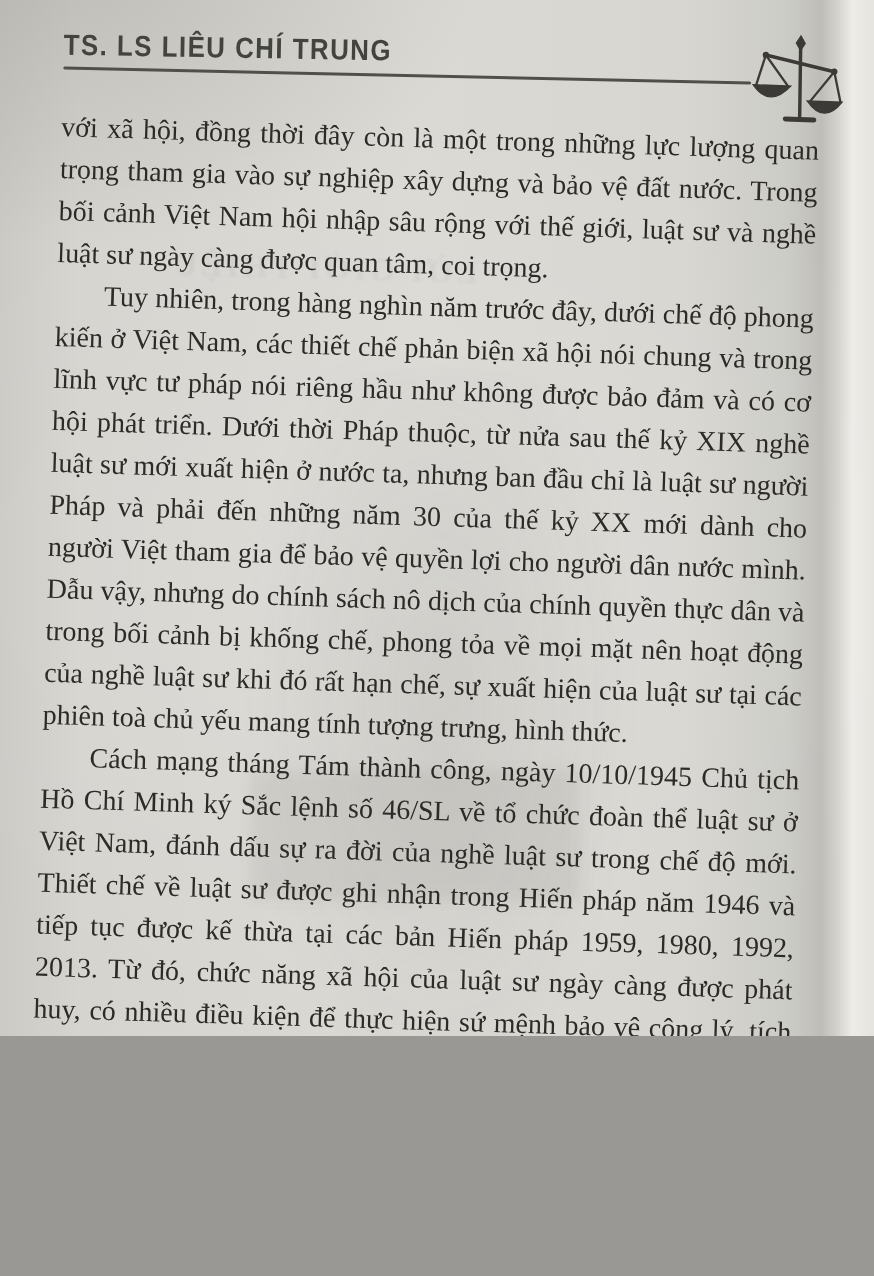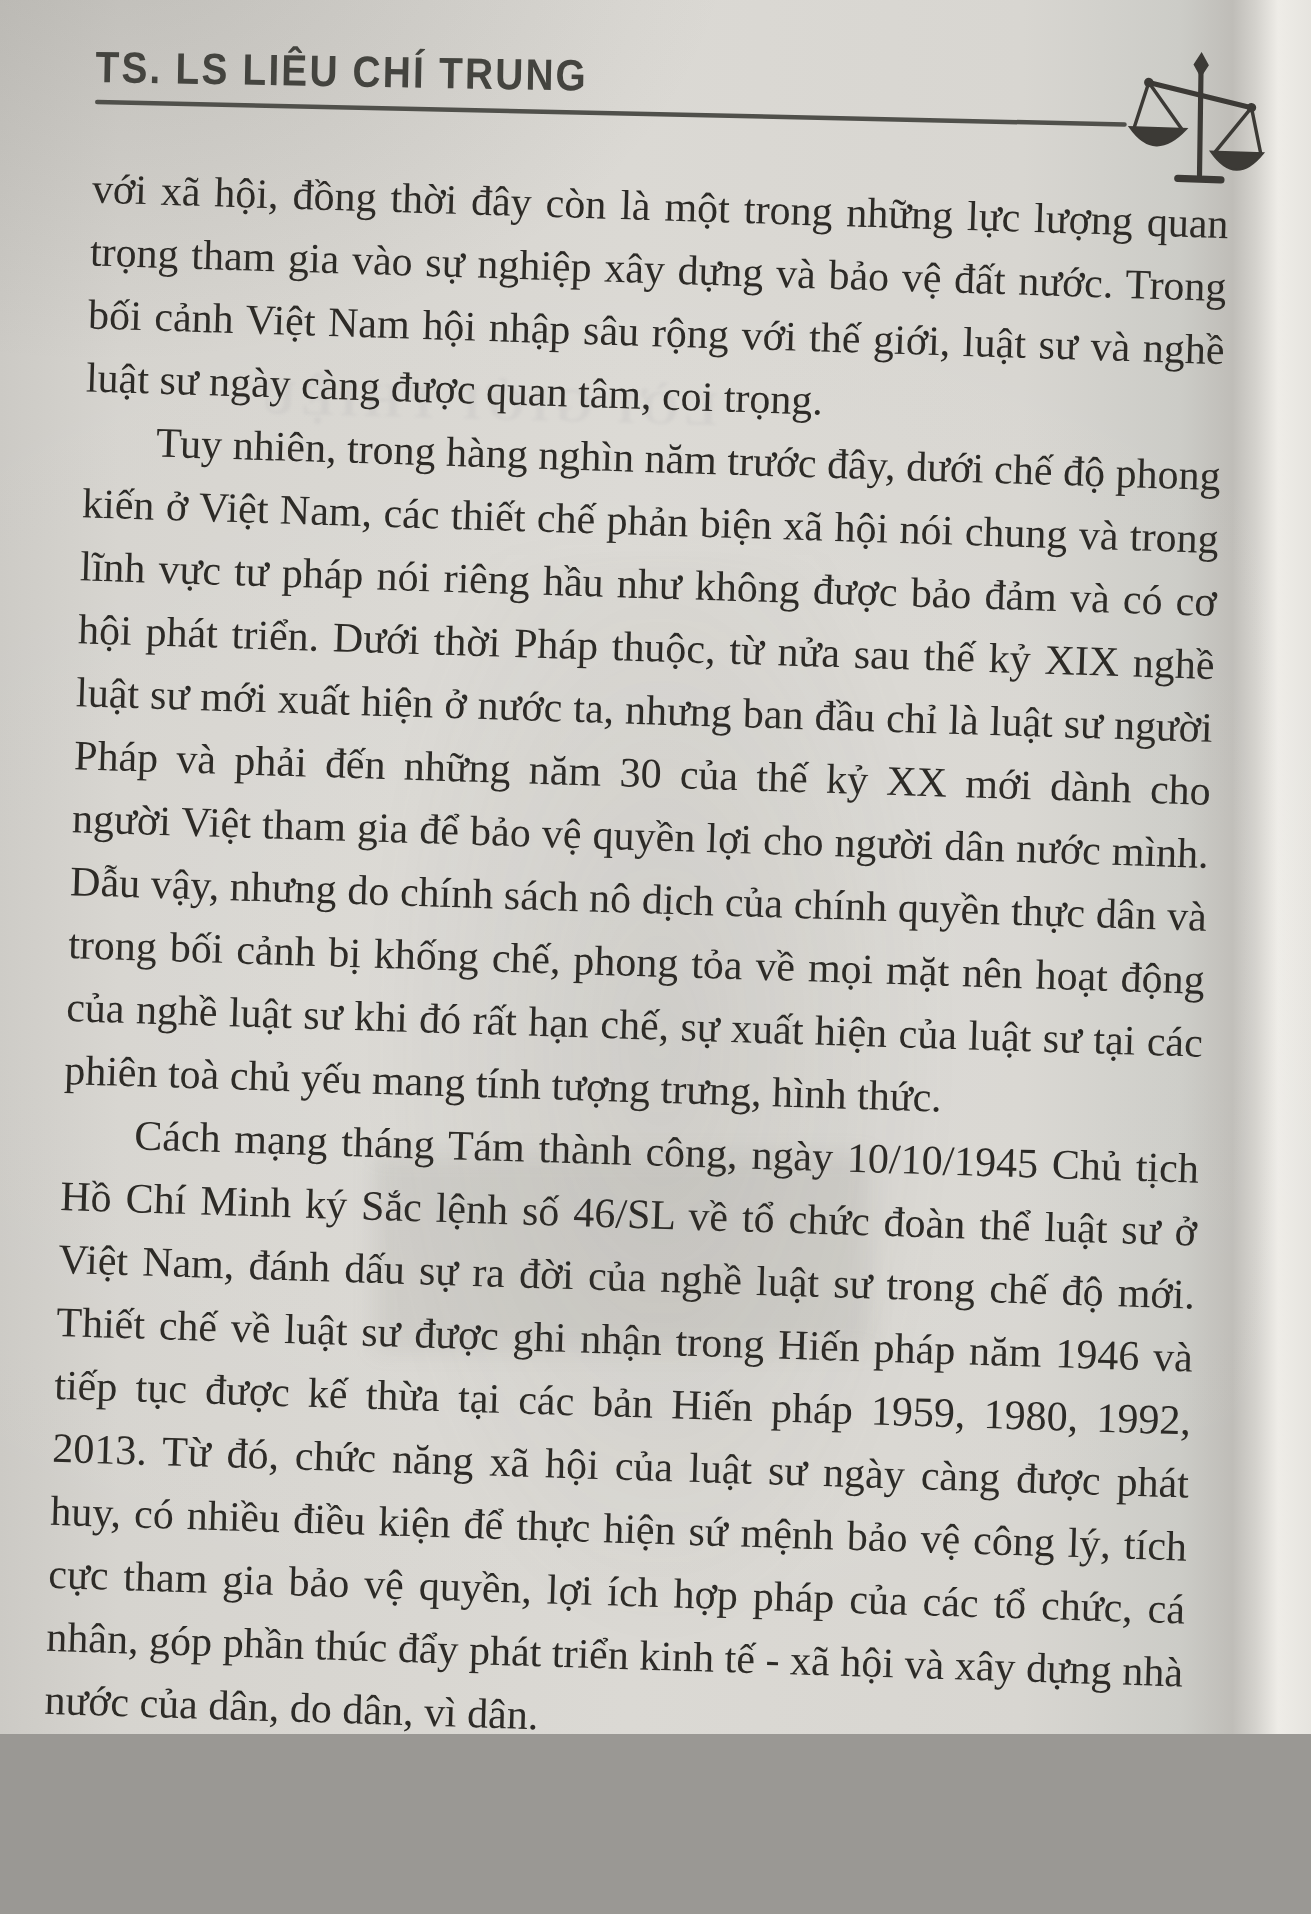--- a/index.html
+++ b/index.html
@@ -1,18 +1,18 @@
 <!DOCTYPE html>
 <html><head>
 <meta charset="utf-8">
 <style>
   html,body{margin:0;padding:0;background:#9a9894;}
   .page{
     position:relative;
-    width:874px;height:1156px;
+    width:874px;height:1036px;
     overflow:hidden;
     background:
       radial-gradient(ellipse 700px 500px at 8% -5%, rgba(95,93,88,0.20), rgba(0,0,0,0) 60%),
       radial-gradient(ellipse 900px 700px at 45% 55%, rgba(255,255,255,0.10), rgba(0,0,0,0) 70%),
       linear-gradient(90deg,
         #cccac5 0%, #d6d4cf 9%, #dbd9d4 48%, #d8d6d1 78%,
         #ccccc7 90%, #bfbdb8 94%, #d4d2cd 95.8%,
         #eeece7 97.5%, #e6e4df 100%);
     font-family:"Liberation Serif", serif;
   }

